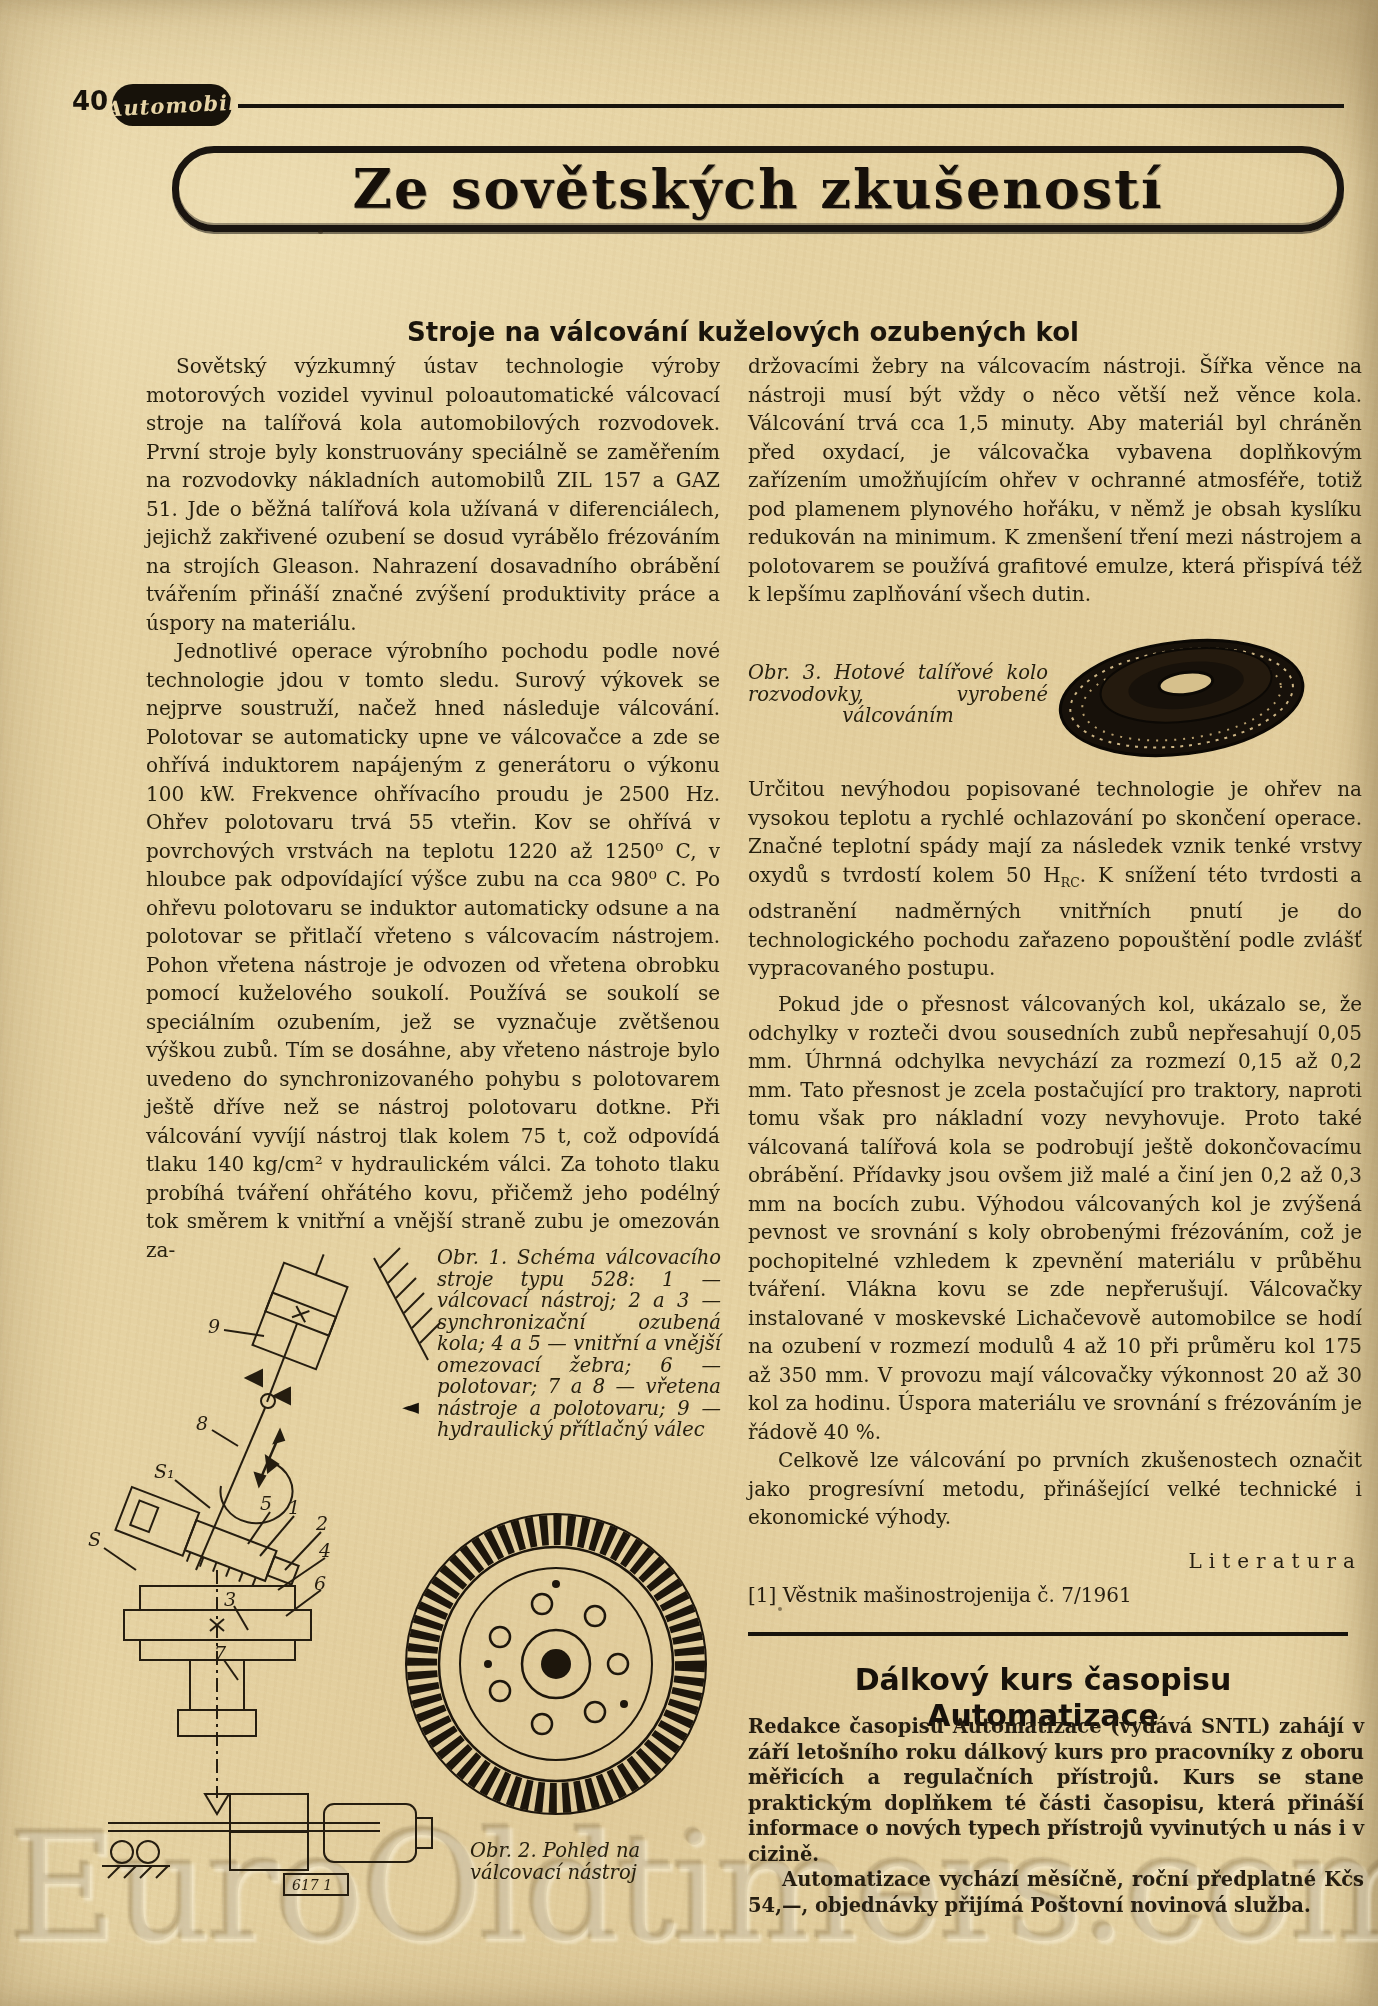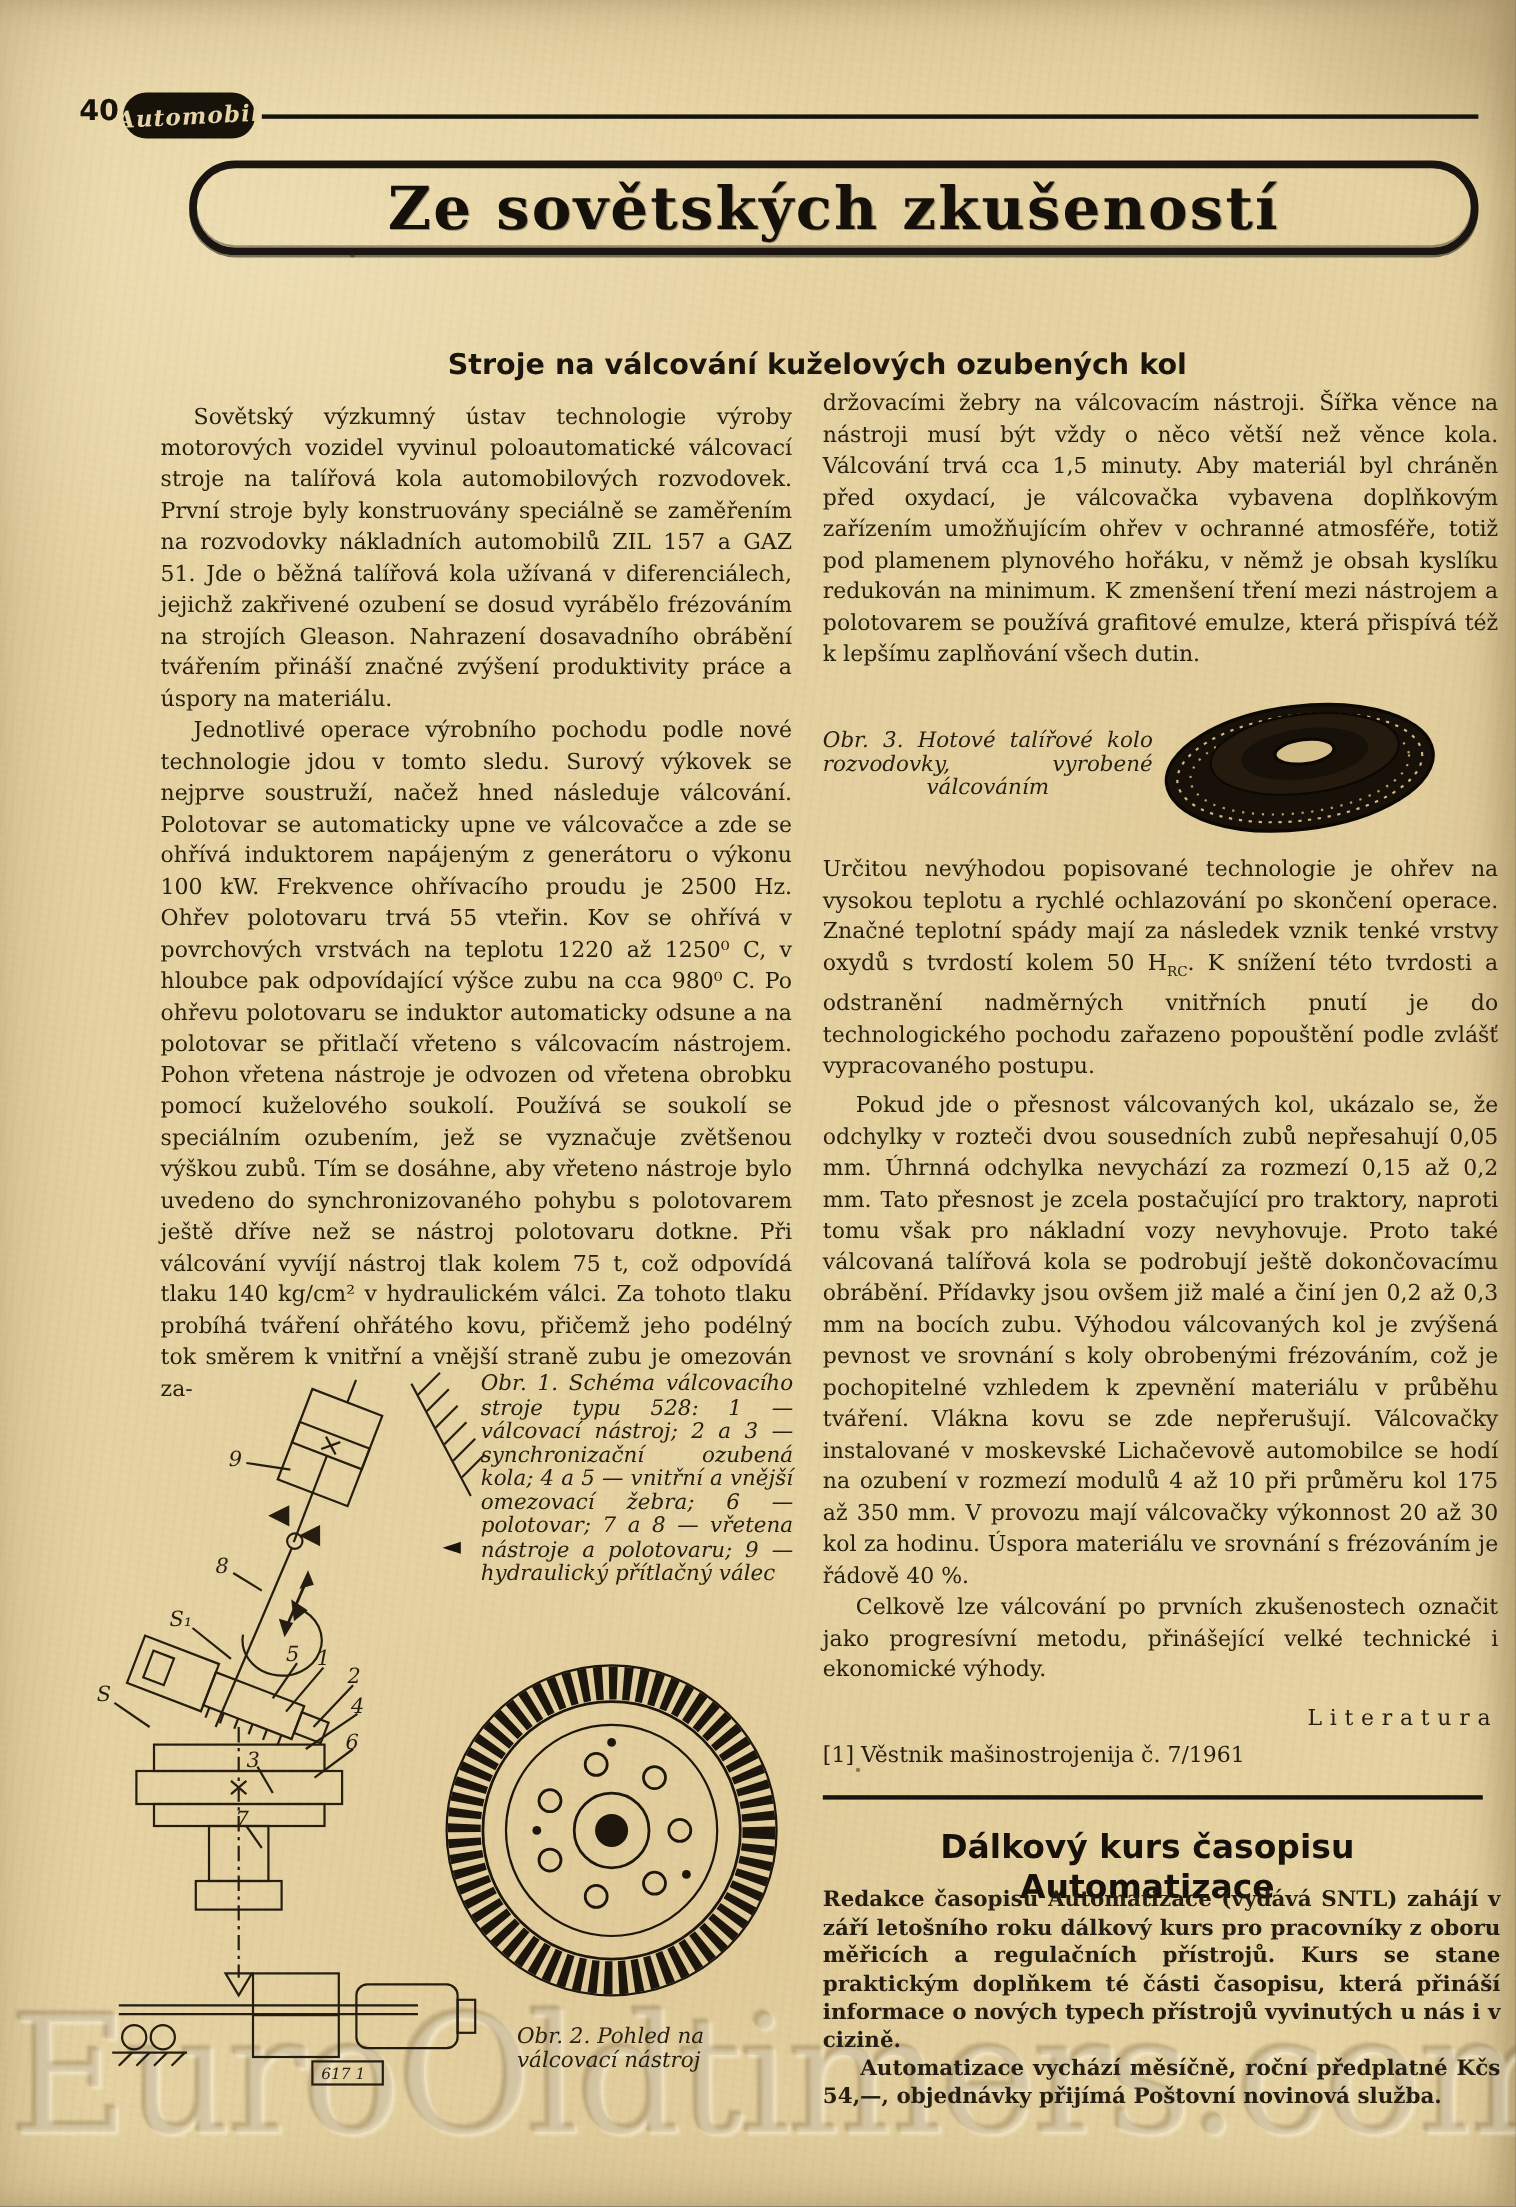--- a/index.html
+++ b/index.html
@@ -80,21 +80,21 @@
     <span>Automobil</span>
   </div>
   <div class="abs content hrule" style="left:238px; top:104px; width:1106px;"></div>
 
   <div class="abs content banner" style="left:172px; top:146px; width:1158px;">
     <span class="banner-title">Ze sovětských zkušeností</span>
   </div>
 
   <div class="abs content subtitle" style="left:148px; top:316px; width:1190px;">Stroje na válcování kuželových ozubených kol</div>
 
-  <div class="abs content body-text" style="left:146px; top:364px; width:574px;">
+  <div class="abs content body-text" style="left:146px; top:352px; width:574px;">
     <p class="ind">Sovětský výzkumný ústav technologie výroby motorových vozidel vyvinul poloautomatické válcovací stroje na talířová kola automobilových rozvodovek. První stroje byly konstruovány speciálně se zaměřením na rozvodovky nákladních automobilů ZIL 157 a GAZ 51. Jde o běžná talířová kola užívaná v diferenciálech, jejichž zakřivené ozubení se dosud vyrábělo frézováním na strojích Gleason. Nahrazení dosavadního obrábění tvářením přináší značné zvýšení produktivity práce a úspory na materiálu.</p>
     <p class="ind">Jednotlivé operace výrobního pochodu podle nové technologie jdou v tomto sledu. Surový výkovek se nejprve soustruží, načež hned následuje válcování. Polotovar se automaticky upne ve válcovačce a zde se ohřívá induktorem napájeným z generátoru o výkonu 100 kW. Frekvence ohřívacího proudu je 2500 Hz. Ohřev polotovaru trvá 55 vteřin. Kov se ohřívá v povrchových vrstvách na teplotu 1220 až 1250⁰ C, v hloubce pak odpovídající výšce zubu na cca 980⁰ C. Po ohřevu polotovaru se induktor automaticky odsune a na polotovar se přitlačí vřeteno s válcovacím nástrojem. Pohon vřetena nástroje je odvozen od vřetena obrobku pomocí kuželového soukolí. Používá se soukolí se speciálním ozubením, jež se vyznačuje zvětšenou výškou zubů. Tím se dosáhne, aby vřeteno nástroje bylo uvedeno do synchronizovaného pohybu s polotovarem ještě dříve než se nástroj polotovaru dotkne. Při válcování vyvíjí nástroj tlak kolem 75 t, což odpovídá tlaku 140 kg/cm² v hydraulickém válci. Za tohoto tlaku probíhá tváření ohřátého kovu, přičemž jeho podélný tok směrem k vnitřní a vnější straně zubu je omezován za-</p>
   </div>
 
   <svg class="fig" style="left:78px; top:1238px;" width="372" height="755" viewBox="0 0 372 755">
     <g class="fig-line">
 
       <line x1="296" y1="20" x2="350" y2="122"></line>
       <line x1="302" y1="30" x2="322" y2="10"></line>
         <line x1="310" y1="45" x2="330" y2="25"></line>

